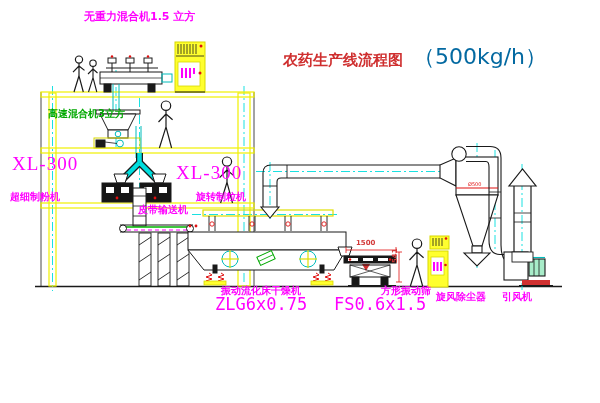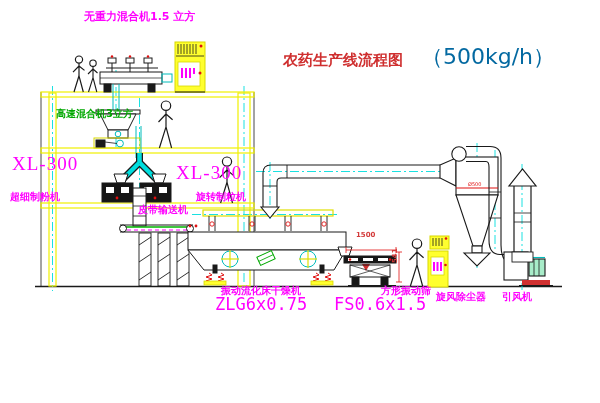--- a/index.html
+++ b/index.html
@@ -8,21 +8,21 @@
   svg{position:absolute;left:0;top:0;}
   .lbl{position:absolute;white-space:nowrap;line-height:1;}
   .magenta{color:#ff00ff;}
   .red{color:#d33a3a;}
   .green{color:#00a800;}
   .cn-sm{font-size:10px;font-weight:bold;}
   .cn-md{font-size:11px;font-weight:bold;}
   .model-lg{font-size:19px;font-family:Liberation Serif, serif;letter-spacing:1px;}
   .model-md{font-size:17px;font-family:"DejaVu Sans Mono", monospace;}
   .dim{font-size:7px;font-weight:bold;}
-  #title{left:283px;top:46px;display:flex;align-items:flex-end;gap:18px;}
+  #title{left:283px;top:46px;display:flex;align-items:flex-end;gap:10px;}
   #title .t1{font-size:15px;font-weight:bold;color:#cf2f2f;}
   #title .t2{font-size:22px;color:#0369a1;font-weight:normal;}
 </style>
 </head>
 <body>
 
 <div id="canvas">
 
 <svg width="600" height="403" viewBox="0 0 600 403">
 
@@ -314,35 +314,35 @@
   </g>
 </svg>
 
 <div class="lbl magenta cn-md" style="left:84px;top:11px;">无重力混合机1.5 立方</div>
 
 <div id="title" class="lbl">
   <span class="t1">农药生产线流程图</span>
   <span class="t2">（500kg/h）</span>
 </div>
 
-<div class="lbl green cn-sm" style="left:56px;top:109px;text-align:right;">高速混合机3立方</div>
+<div class="lbl green cn-sm" style="left:48px;top:109px;text-align:right;">高速混合机3立方</div>
 
 <div class="lbl magenta model-lg" style="left:12px;top:154px;">XL-300</div>
 <div class="lbl magenta cn-sm" style="left:10px;top:192px;">超细制粉机</div>
 
 <div class="lbl magenta model-lg" style="left:176px;top:163px;">XL-300</div>
 <div class="lbl magenta cn-sm" style="left:196px;top:192px;">旋转制粒机</div>
 
 <div class="lbl magenta cn-sm" style="left:138px;top:205px;">皮带输送机</div>
 
 <div class="lbl magenta cn-sm" style="left:221px;top:286px;">振动流化床干燥机</div>
 <div class="lbl magenta model-md" style="left:215px;top:296px;">ZLG6x0.75</div>
 
 <div class="lbl magenta cn-sm" style="left:341px;top:286px;margin-left:40px;">方形振动筛</div>
 <div class="lbl magenta model-md" style="left:334px;top:296px;">FS0.6x1.5</div>
 
 <div class="lbl magenta cn-sm" style="left:436px;top:292px;">旋风除尘器</div>
 <div class="lbl magenta cn-sm" style="left:502px;top:292px;">引风机</div>
 
-<div class="lbl red dim" style="left:356px;top:232px;text-align:center;">1500</div>
+<div class="lbl red dim" style="left:356px;top:240px;text-align:center;">1500</div>
 <div class="lbl red dim" style="left:392px;top:263px;transform:rotate(-90deg);transform-origin:left top;">541</div>
 
 </div>
 
 </body></html>

